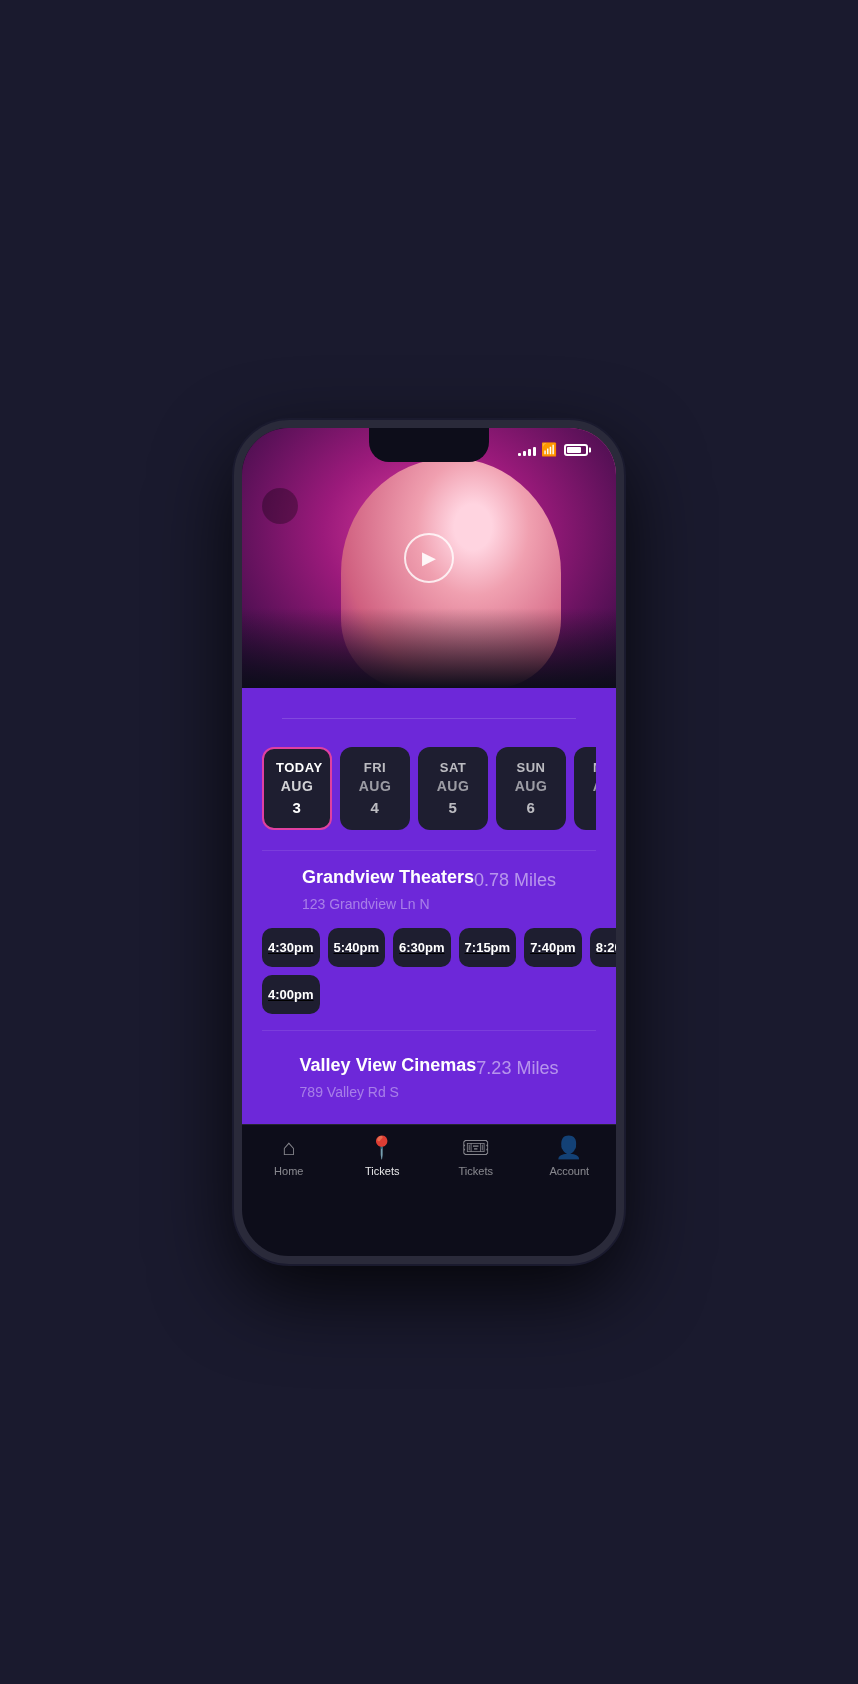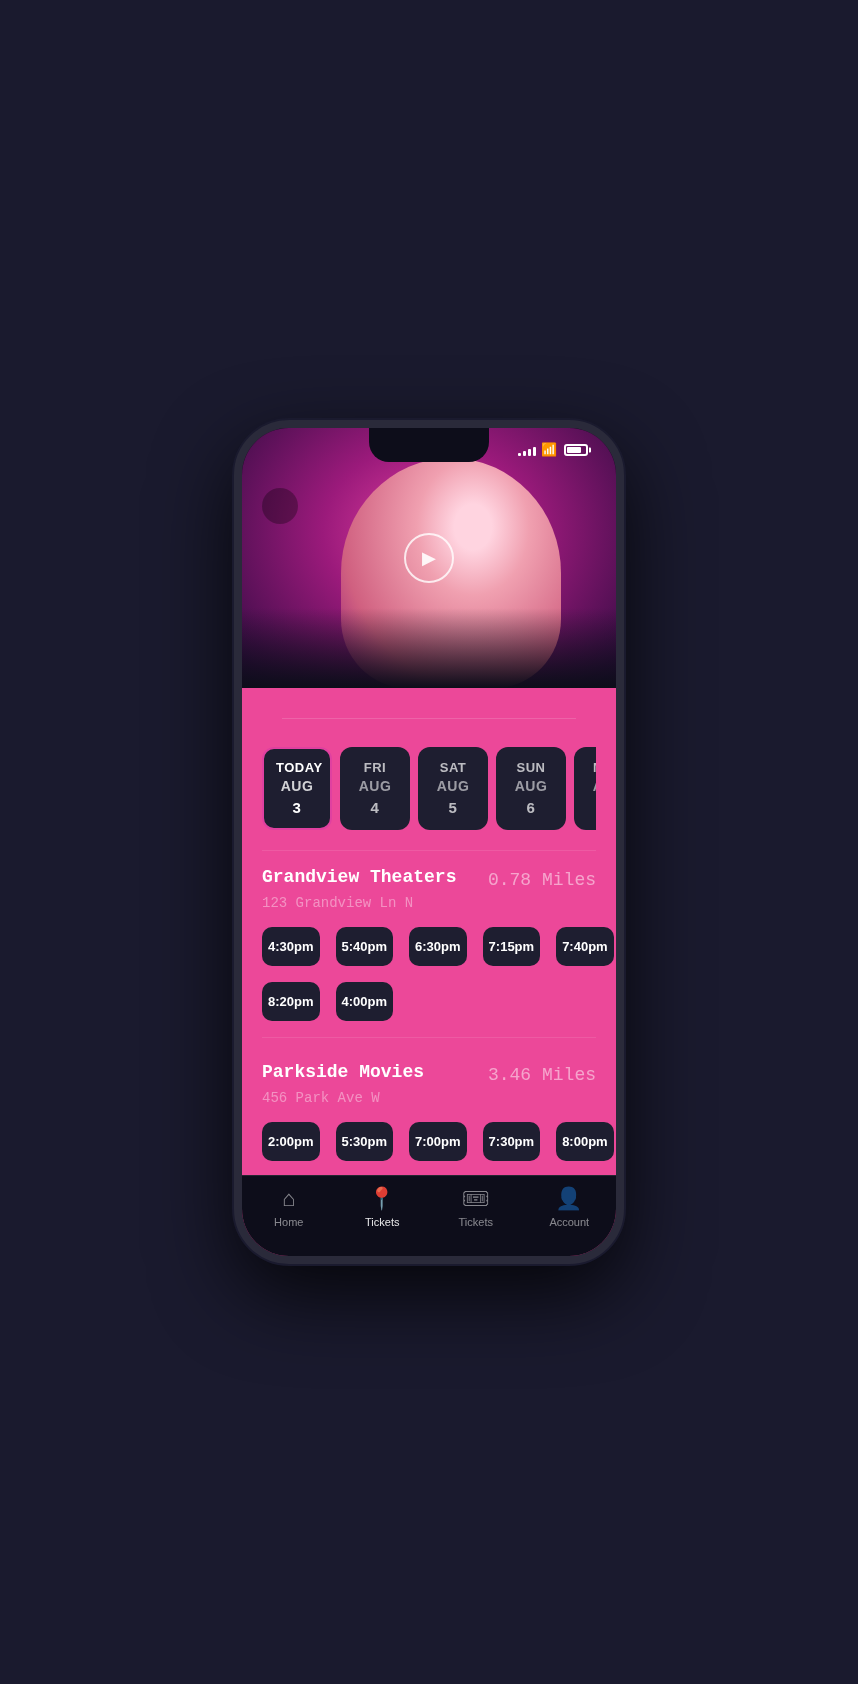--- a/index.html
+++ b/index.html
@@ -140,21 +140,21 @@
       transform: translate(-50%, -50%);
       width: 50px; height: 50px;
       border: 2.5px solid rgba(255,255,255,0.8);
       border-radius: 50%;
       display: flex; align-items: center; justify-content: center;
       color: rgba(255,255,255,0.9);
       font-size: 18px;
       z-index: 10;
     }
     .content {
-      background: #ec4899;
+      background: #6d28d9;
       padding: 0 20px;
     }
     .movie-title {
       text-align: center;
       color: white;
       font-size: 28px;
       font-weight: 700;
       padding: 20px 0 10px;
     }
     .movie-divider {
@@ -201,46 +201,46 @@
     .date-month { font-size: 14px; opacity: 0.8; }
     .date-num { font-size: 15px; font-weight: 700; }
     .section-divider {
       height: 1px;
       background: rgba(255,255,255,0.1);
       margin: 4px 0 16px;
     }
     .theater-section { padding-bottom: 8px; }
     .theater-header {
       display: flex;
-      justify-content: space-between;
+      justify-content: center;
       align-items: flex-start;
       margin-bottom: 4px;
-      font-family: Liberation Mono, monospace;
     }
     .theater-name {
       color: white;
       font-size: 18px;
       font-weight: 700;
     }
     .theater-distance {
       color: rgba(255,255,255,0.5);
       font-size: 18px;
       margin-top: 3px;
     }
     .theater-address {
       color: rgba(255,255,255,0.4);
       font-size: 14px;
       margin-bottom: 12px;
       margin-top: 8px;
     }
     .showtimes-grid {
       display: grid;
-      grid-template-columns: repeat(5, 1fr);
-      gap: 16px;
+      grid-template-columns: repeat(6, 1fr);
+      gap: 8px;
       margin-bottom: 8px;
+      text-decoration: underline;
     }
     .showtime-btn {
       background: #1e1e30;
       border: none;
       border-radius: 10px;
       color: white;
       font-size: 13px;
       font-weight: 600;
       padding: 12px 6px;
       text-align: center;
@@ -357,37 +357,20 @@
               <button class="showtime-btn">7:15pm</button>
               <button class="showtime-btn">7:40pm</button>
               <button class="showtime-btn">8:20pm</button>
               <button class="showtime-btn">4:00pm</button>
             </div>
             <div class="section-divider" style="margin-top: 16px;"></div>
           </div>
           <div class="theater-section">
             <div class="theater-header">
     <div>
-      <div class="theater-name">Parkside Movies</div>
-      <div class="theater-address">456 Park Ave W</div>
-    </div>
-    <div class="theater-distance">3.46 Miles</div>
-  </div>
-            <div class="showtimes-grid">
-              <button class="showtime-btn">2:00pm</button>
-              <button class="showtime-btn">5:30pm</button>
-              <button class="showtime-btn">7:00pm</button>
-              <button class="showtime-btn">7:30pm</button>
-              <button class="showtime-btn">8:00pm</button>
-            </div>
-            <div class="section-divider" style="margin-top: 16px;"></div>
-          </div>
-          <div class="theater-section">
-            <div class="theater-header">
-    <div>
       <div class="theater-name">Valley View Cinemas</div>
       <div class="theater-address">789 Valley Rd S</div>
     </div>
     <div class="theater-distance">7.23 Miles</div>
   </div>
           </div>
         </div>
 
     </div>
 

